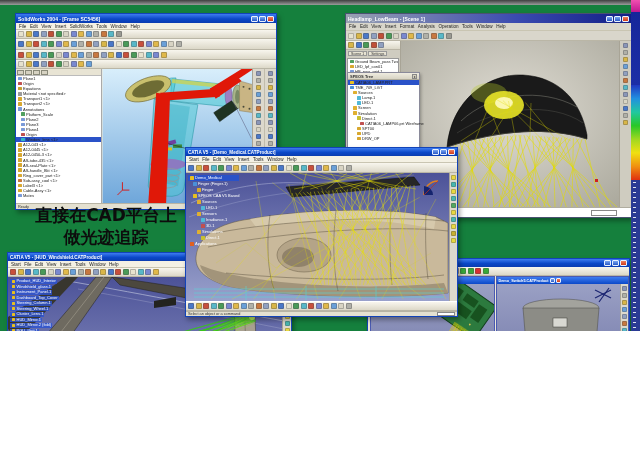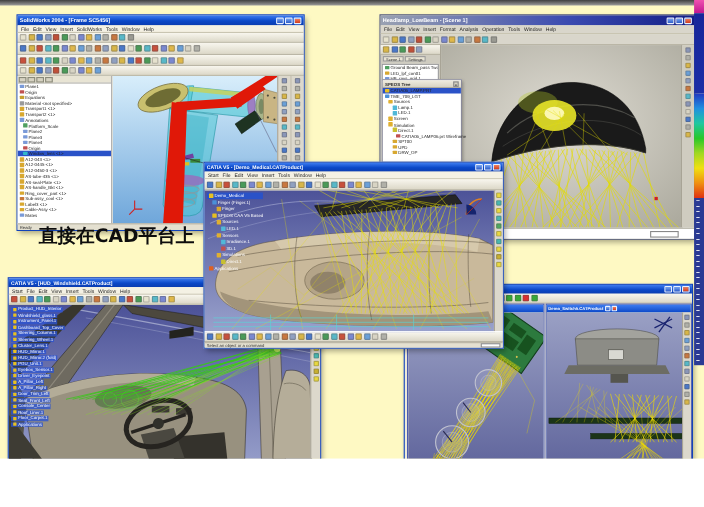--- a/index.html
+++ b/index.html
@@ -1,18 +1,18 @@
 <!DOCTYPE html>
 <html><head>
 <meta charset="utf-8">
 <style>
   *{box-sizing:border-box;margin:0;padding:0}
   html,body{background:#fff}
   body{font-family:"Liberation Sans","DejaVu Sans",sans-serif}
-  #slide{position:relative;width:640px;height:417px;background:#fef9c3;overflow:hidden}
+  #slide{position:relative;width:640px;height:331px;background:#15803d;overflow:hidden}
 
   
   .win{position:absolute;background:#ece9d8;border:1px solid #1243b8;box-shadow:2px 3px 5px rgba(0,0,0,.35)}
   .cap{height:9px;display:flex;align-items:center;background:linear-gradient(180deg,#3d7cf0,#0b48c8 55%,#0a3cb0);color:#fff;font-size:5px;font-weight:bold;padding:0 2px;white-space:nowrap;overflow:hidden}
   .cap.h8{height:8px;font-size:4.6px}
   .cap.gray{background:linear-gradient(90deg,#9aa2b2,#3a4ab0 60%,#121e86)}
   .cap .t{flex:1;overflow:hidden;text-overflow:clip}
   .wbtns{display:flex;gap:1px;margin-left:2px}
   .wb{width:7px;height:6px;border-radius:1px;background:linear-gradient(#7aa6f0,#2a5ac8);border:0.5px solid #e8f0ff}
   .wb.close{background:linear-gradient(#f08060,#d03a1a)}
@@ -1286,20 +1286,21 @@
         <i class="ic" style="background: rgb(176, 176, 168);"></i>
       </div>
     <div class="sbar" style="height:5px">
       <span>Select an object or a command</span>
       <span class="field" style="width:18px;height:3.5px;margin-left:auto"></span>
     </div>
   </div>
 
   <div class="caption">
     <div>直接在CAD平台上</div>
+    <div>做光迹追踪</div>
   </div>
 
   <div class="whitebox"></div>
   <div class="thinline"></div>
 
   <div class="rstrip">
     <div style="height:12px;background:linear-gradient(#f050b0,#c01890)"></div>
     <div style="height:73px;background:linear-gradient(#16269a,#1c2ea6)"></div>
     <div style="height:95px;background:linear-gradient(180deg,#2038c0,#2090e0,#20c8a0,#28c828,#a0d820,#f0e010,#f09010,#e03010)"></div>
     <div style="height:152px;background:#2a3a94;position:relative">

